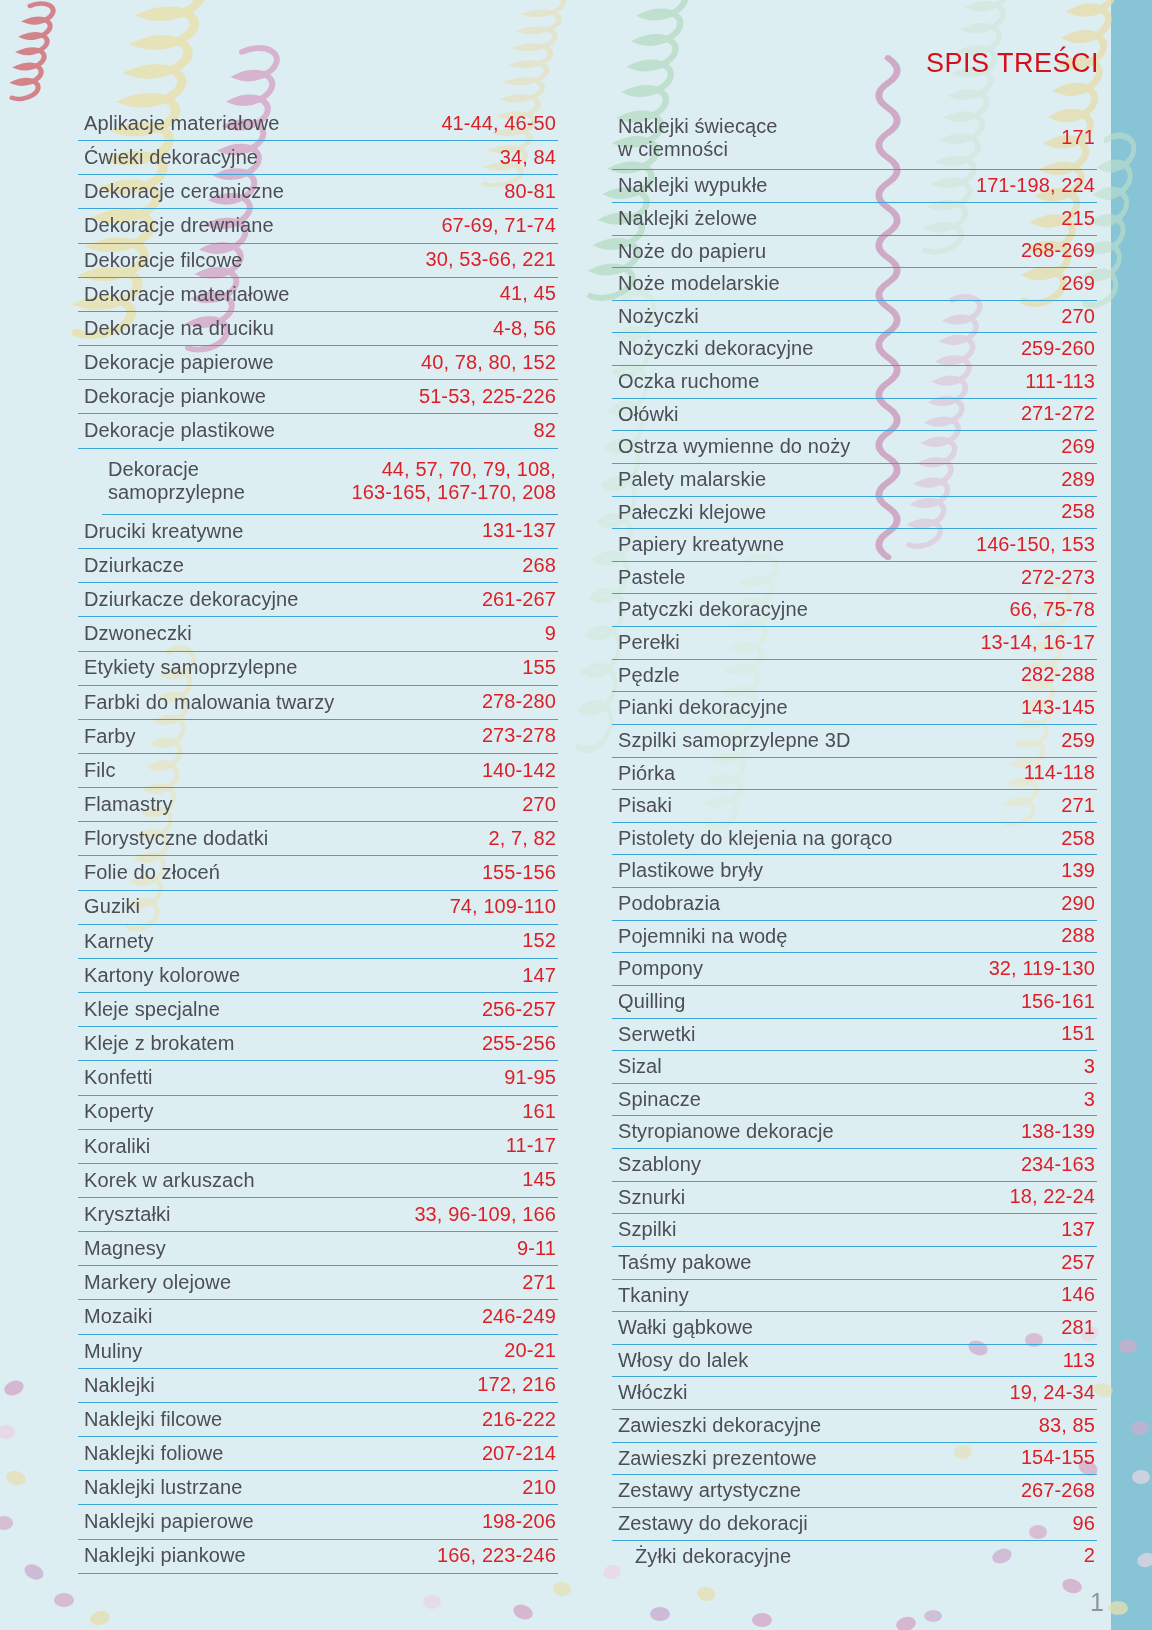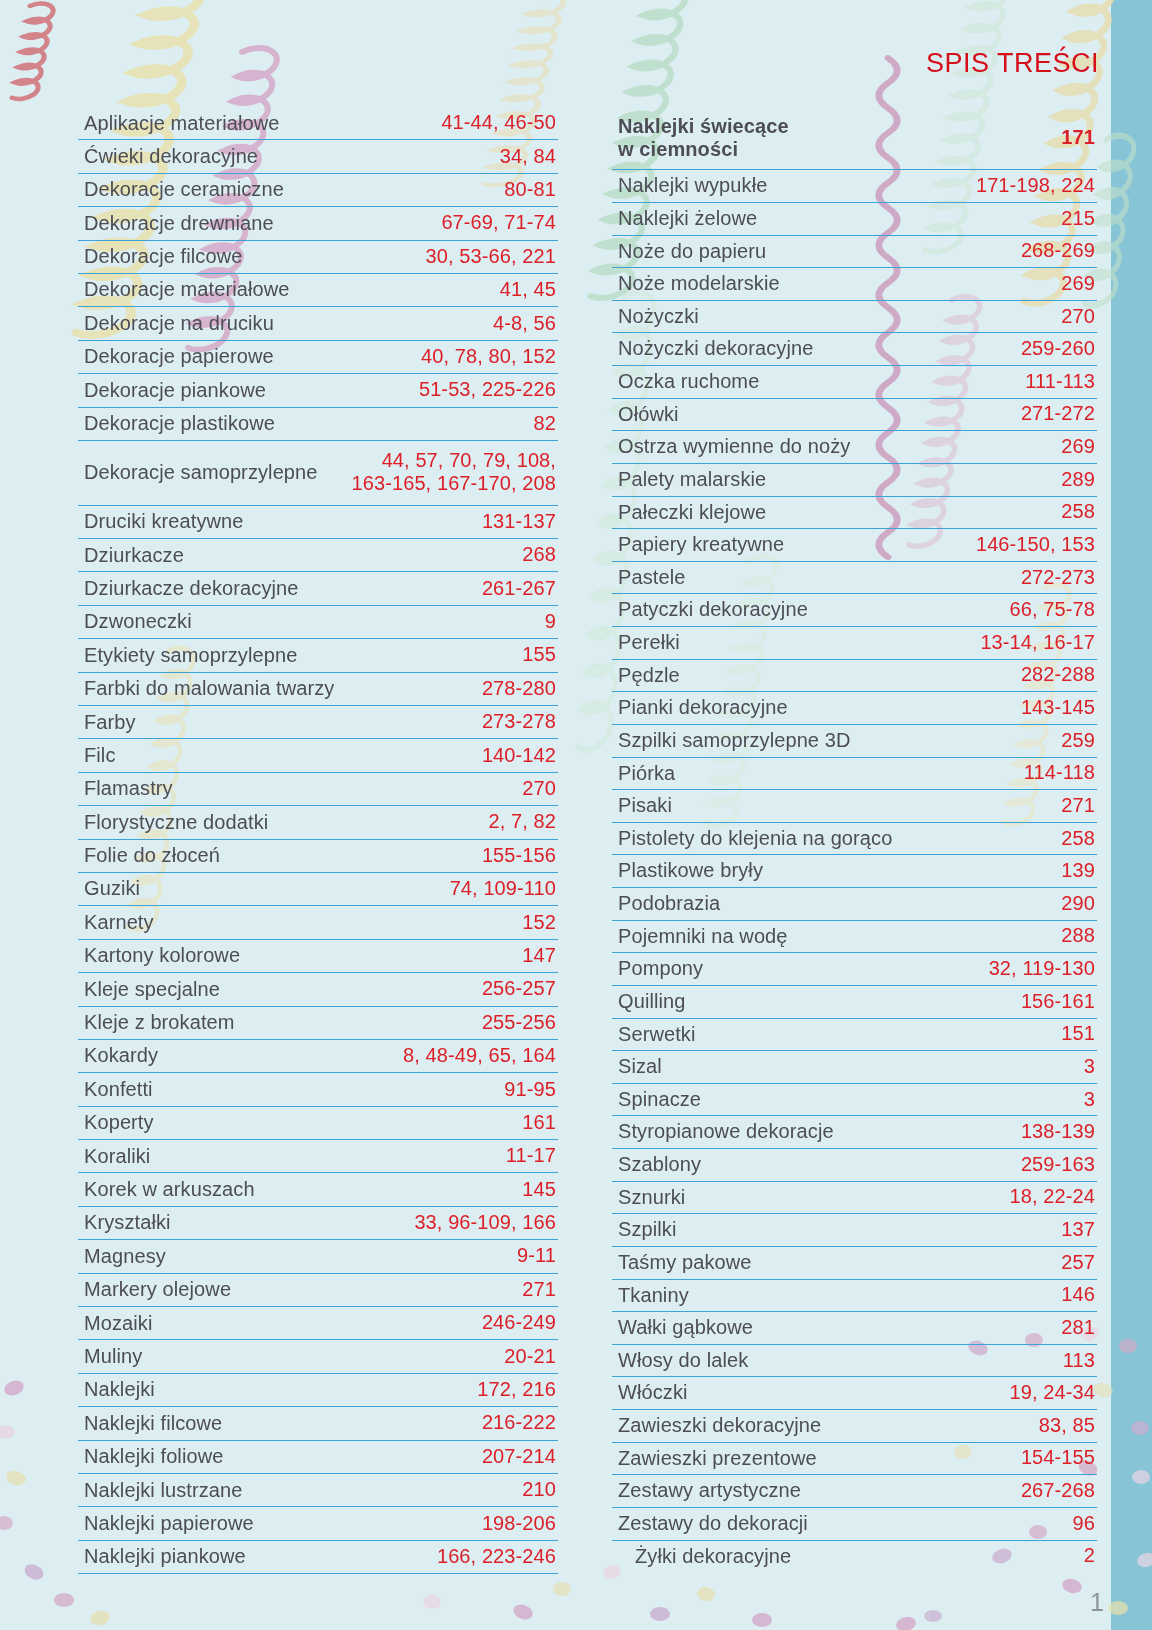--- a/index.html
+++ b/index.html
@@ -150,21 +150,21 @@
       <span class="pgs">40, 78, 80, 152</span>
     </div>
     <div class="row">
       <span class="lbl">Dekoracje piankowe</span>
       <span class="pgs">51-53, 225-226</span>
     </div>
     <div class="row">
       <span class="lbl">Dekoracje plastikowe</span>
       <span class="pgs">82</span>
     </div>
-    <div class="row" style="flex-grow: 2;">
+    <div class="row" style="flex-grow: 2; margin-left: 24px;">
       <span class="lbl">Dekoracje samoprzylepne</span>
       <span class="pgs">44, 57, 70, 79, 108,
 163-165, 167-170, 208</span>
     </div>
     <div class="row">
       <span class="lbl">Druciki kreatywne</span>
       <span class="pgs">131-137</span>
     </div>
     <div class="row">
       <span class="lbl">Dziurkacze</span>
@@ -220,24 +220,20 @@
     </div>
     <div class="row">
       <span class="lbl">Kleje specjalne</span>
       <span class="pgs">256-257</span>
     </div>
     <div class="row">
       <span class="lbl">Kleje z brokatem</span>
       <span class="pgs">255-256</span>
     </div>
     <div class="row">
-      <span class="lbl">Kokardy</span>
-      <span class="pgs">8, 48-49, 65, 164</span>
-    </div>
-    <div class="row">
       <span class="lbl">Konfetti</span>
       <span class="pgs">91-95</span>
     </div>
     <div class="row">
       <span class="lbl">Koperty</span>
       <span class="pgs">161</span>
     </div>
     <div class="row">
       <span class="lbl">Koraliki</span>
       <span class="pgs">11-17</span>
@@ -285,21 +281,21 @@
     <div class="row">
       <span class="lbl">Naklejki papierowe</span>
       <span class="pgs">198-206</span>
     </div>
     <div class="row">
       <span class="lbl">Naklejki piankowe</span>
       <span class="pgs">166, 223-246</span>
     </div>
   </div>
 <div class="col col-right" id="right-col">
-    <div class="row" style="flex-grow: 2; font-weight: bold;">
+    <div class="row" style="flex-grow: 2;">
       <span class="lbl">Naklejki świecące
 w ciemności</span>
       <span class="pgs">171</span>
     </div>
     <div class="row">
       <span class="lbl">Naklejki wypukłe</span>
       <span class="pgs">171-198, 224</span>
     </div>
     <div class="row">
       <span class="lbl">Naklejki żelowe</span>
@@ -412,21 +408,21 @@
     <div class="row">
       <span class="lbl">Spinacze</span>
       <span class="pgs">3</span>
     </div>
     <div class="row">
       <span class="lbl">Styropianowe dekoracje</span>
       <span class="pgs">138-139</span>
     </div>
     <div class="row">
       <span class="lbl">Szablony</span>
-      <span class="pgs">259-163</span>
+      <span class="pgs">234-163</span>
     </div>
     <div class="row">
       <span class="lbl">Sznurki</span>
       <span class="pgs">18, 22-24</span>
     </div>
     <div class="row">
       <span class="lbl">Szpilki</span>
       <span class="pgs">137</span>
     </div>
     <div class="row">

